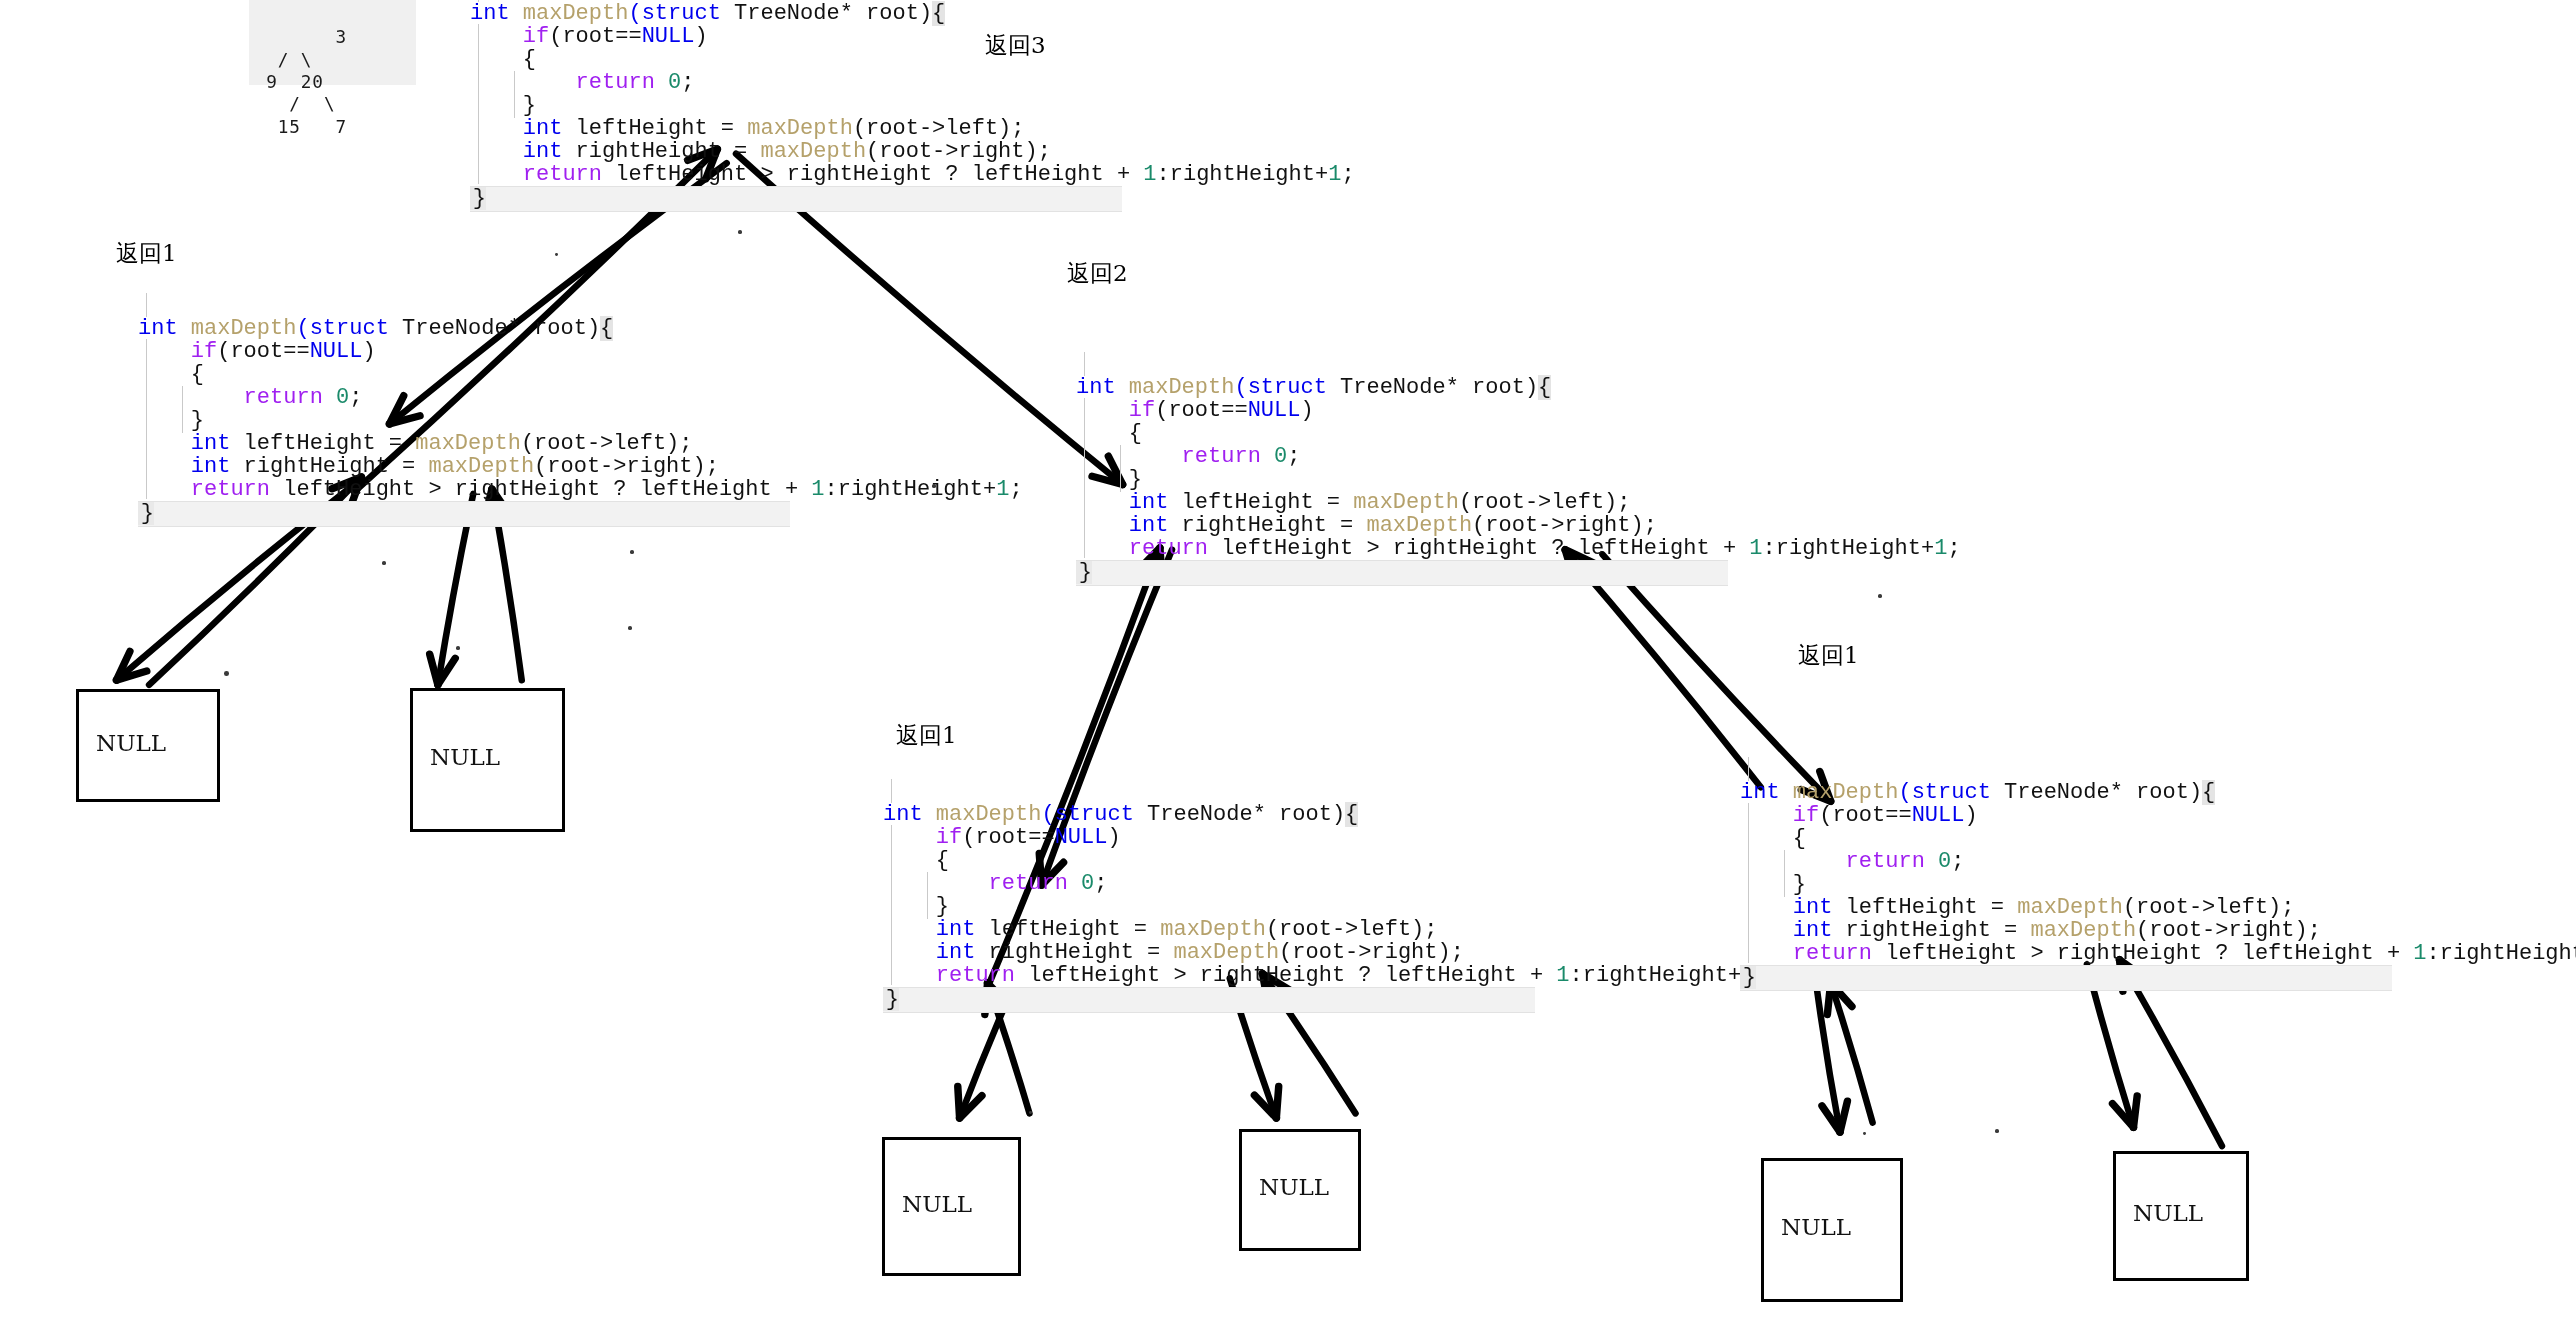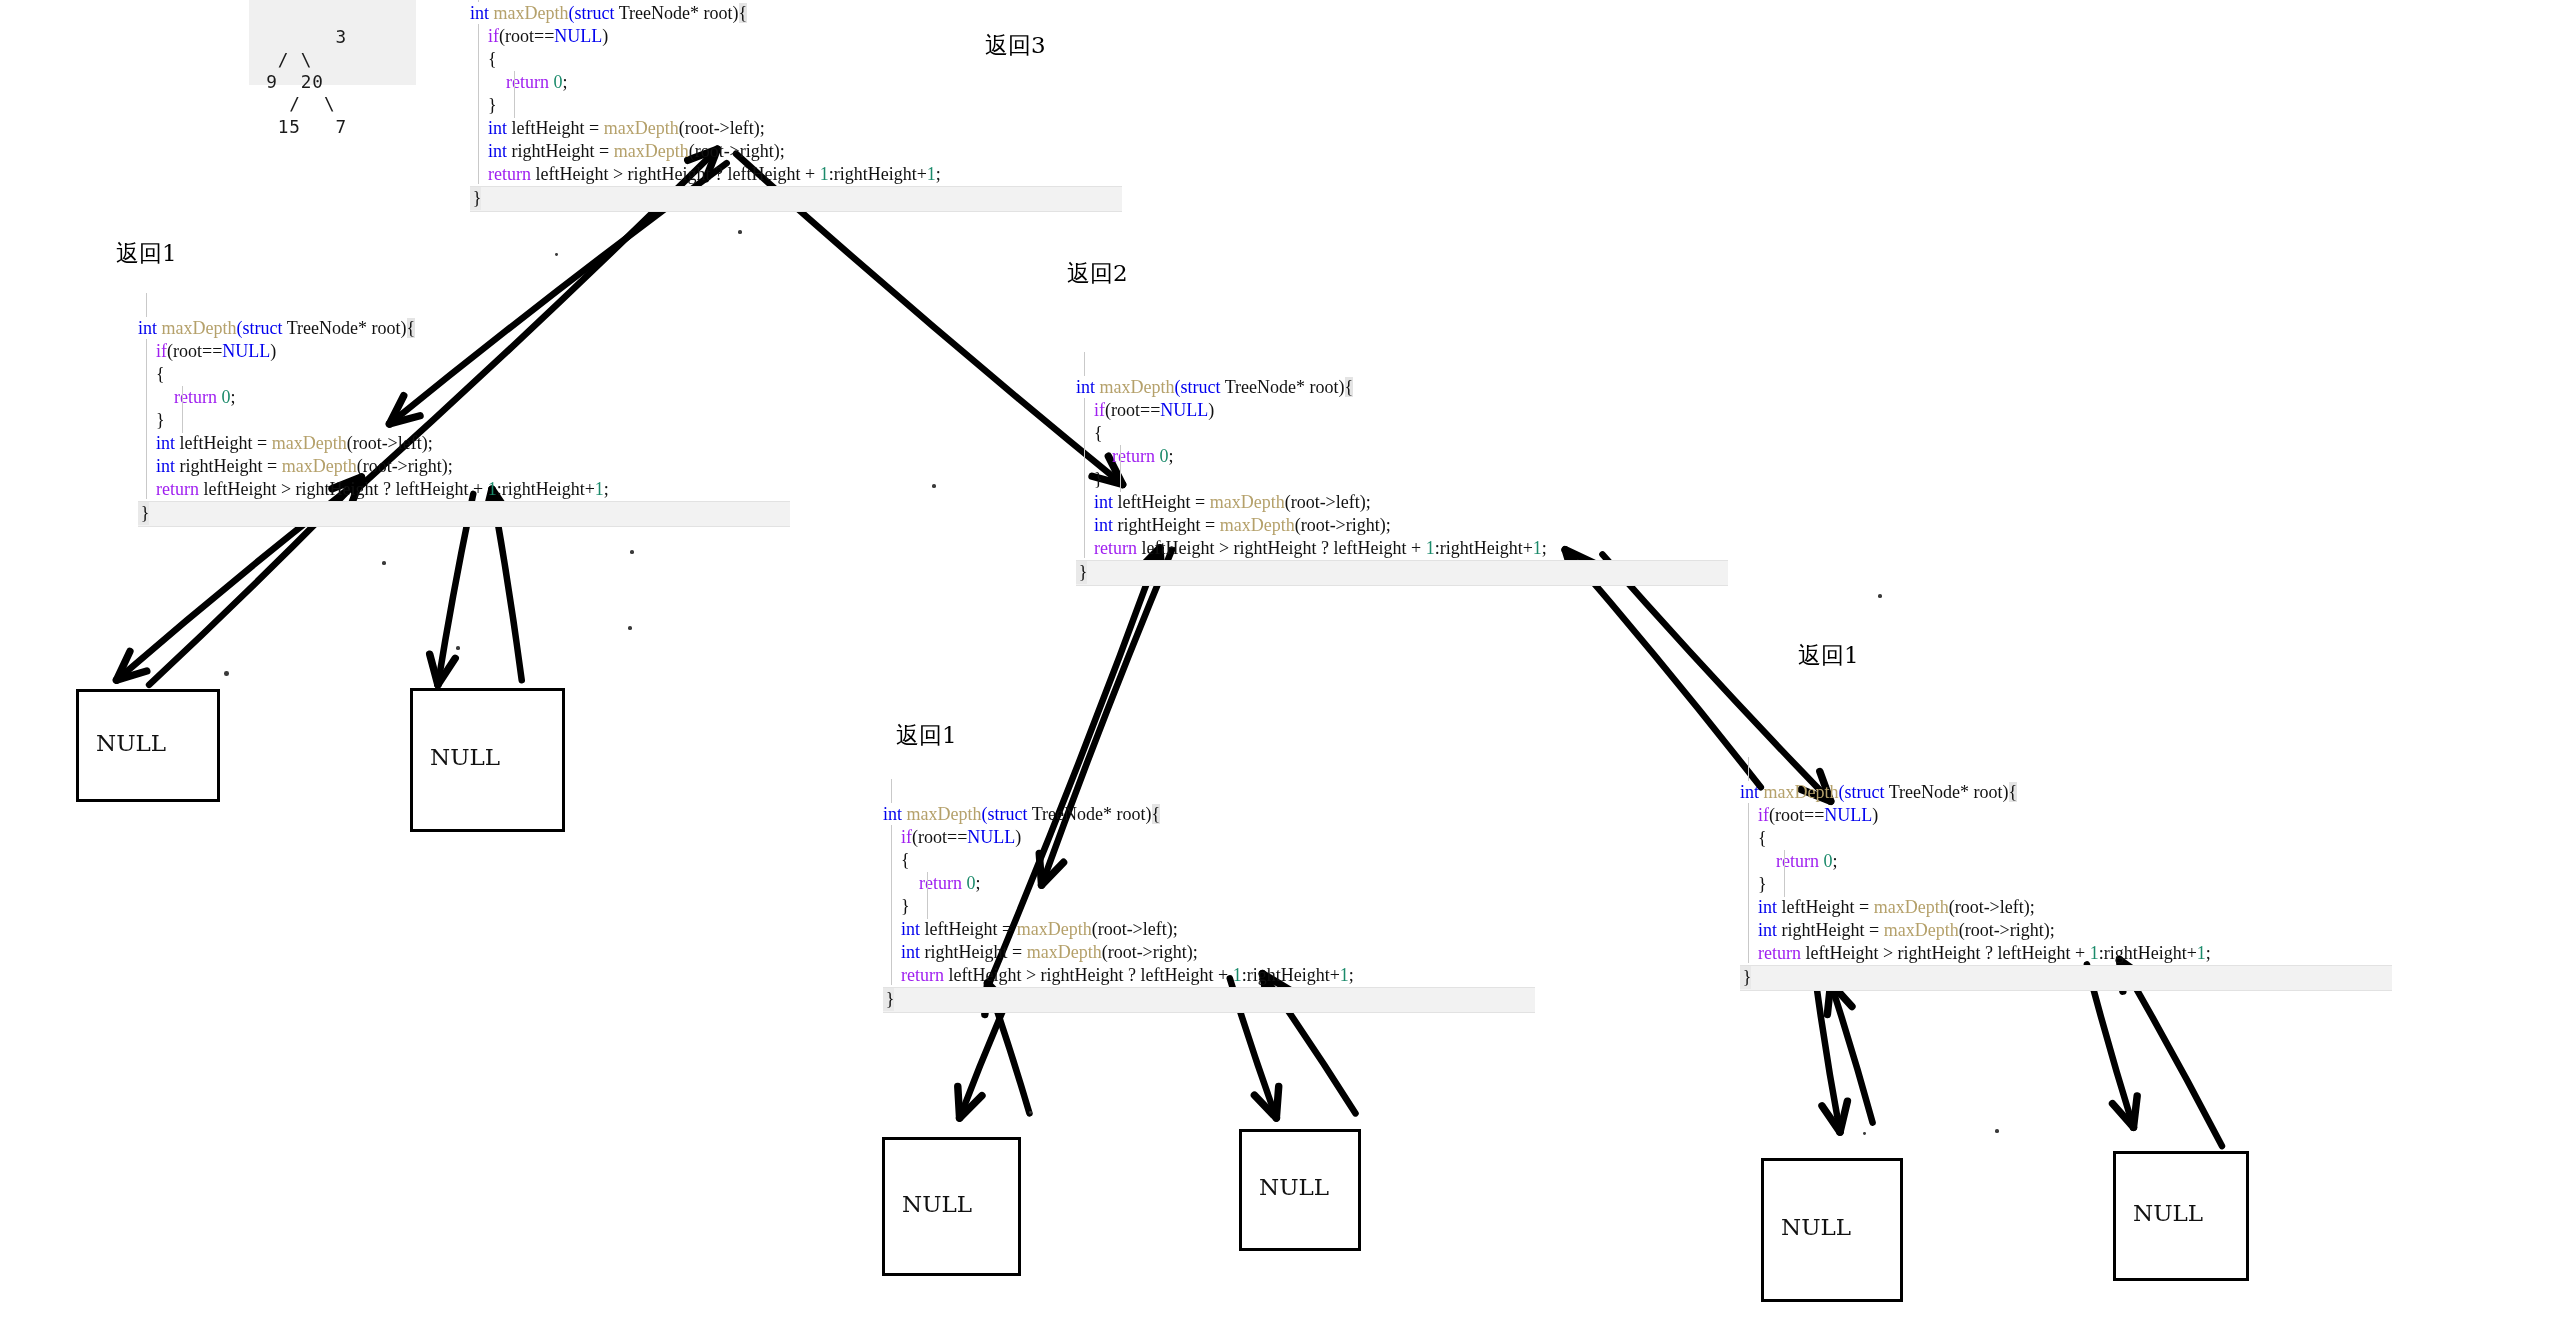--- a/index.html
+++ b/index.html
@@ -5,22 +5,22 @@
   html,body{margin:0;padding:0;background:#fff;}
   #root{position:relative;width:2576px;height:1324px;background:#ffffff;overflow:hidden;
         font-family:"DejaVu Sans Mono",monospace;}
 
   
   .tree-panel{position:absolute;background:#f0f0f0;white-space:pre;
               font-family:"DejaVu Sans Mono",monospace;font-size:17.7px;line-height:22.4px;
               color:#1a1a1a;letter-spacing:0.9px;}
 
   
-  .code{position:absolute;white-space:pre;font-family:Liberation Serif, serif;
-        font-size:18px;line-height:23px;color:#111;}
+  .code{position:absolute;white-space:pre;font-family:Liberation Mono, monospace;
+        font-size:22px;line-height:23px;color:#111;}
   .code .ln{display:block;height:23px;}
   .code .guide{position:absolute;left:8.4px;top:-24px;width:0.9px;height:24px;background:#c9c9c9;}
   .code .vline{position:absolute;width:0.9px;background:#c9c9c9;}
   .closerow{position:relative;display:block;height:24px;background:#f2f2f2;
             border-top:0.9px solid #e2e2e2;border-bottom:0.9px solid #e2e2e2;}
   .closerow i{font-style:normal;display:inline-block;padding-left:2.8px;background:#e9e9e9;}
 
   .kw{color:#0000ee;}        
   .fn{color:#b5a16b;}        
   .ctl{color:#a020f0;}       

